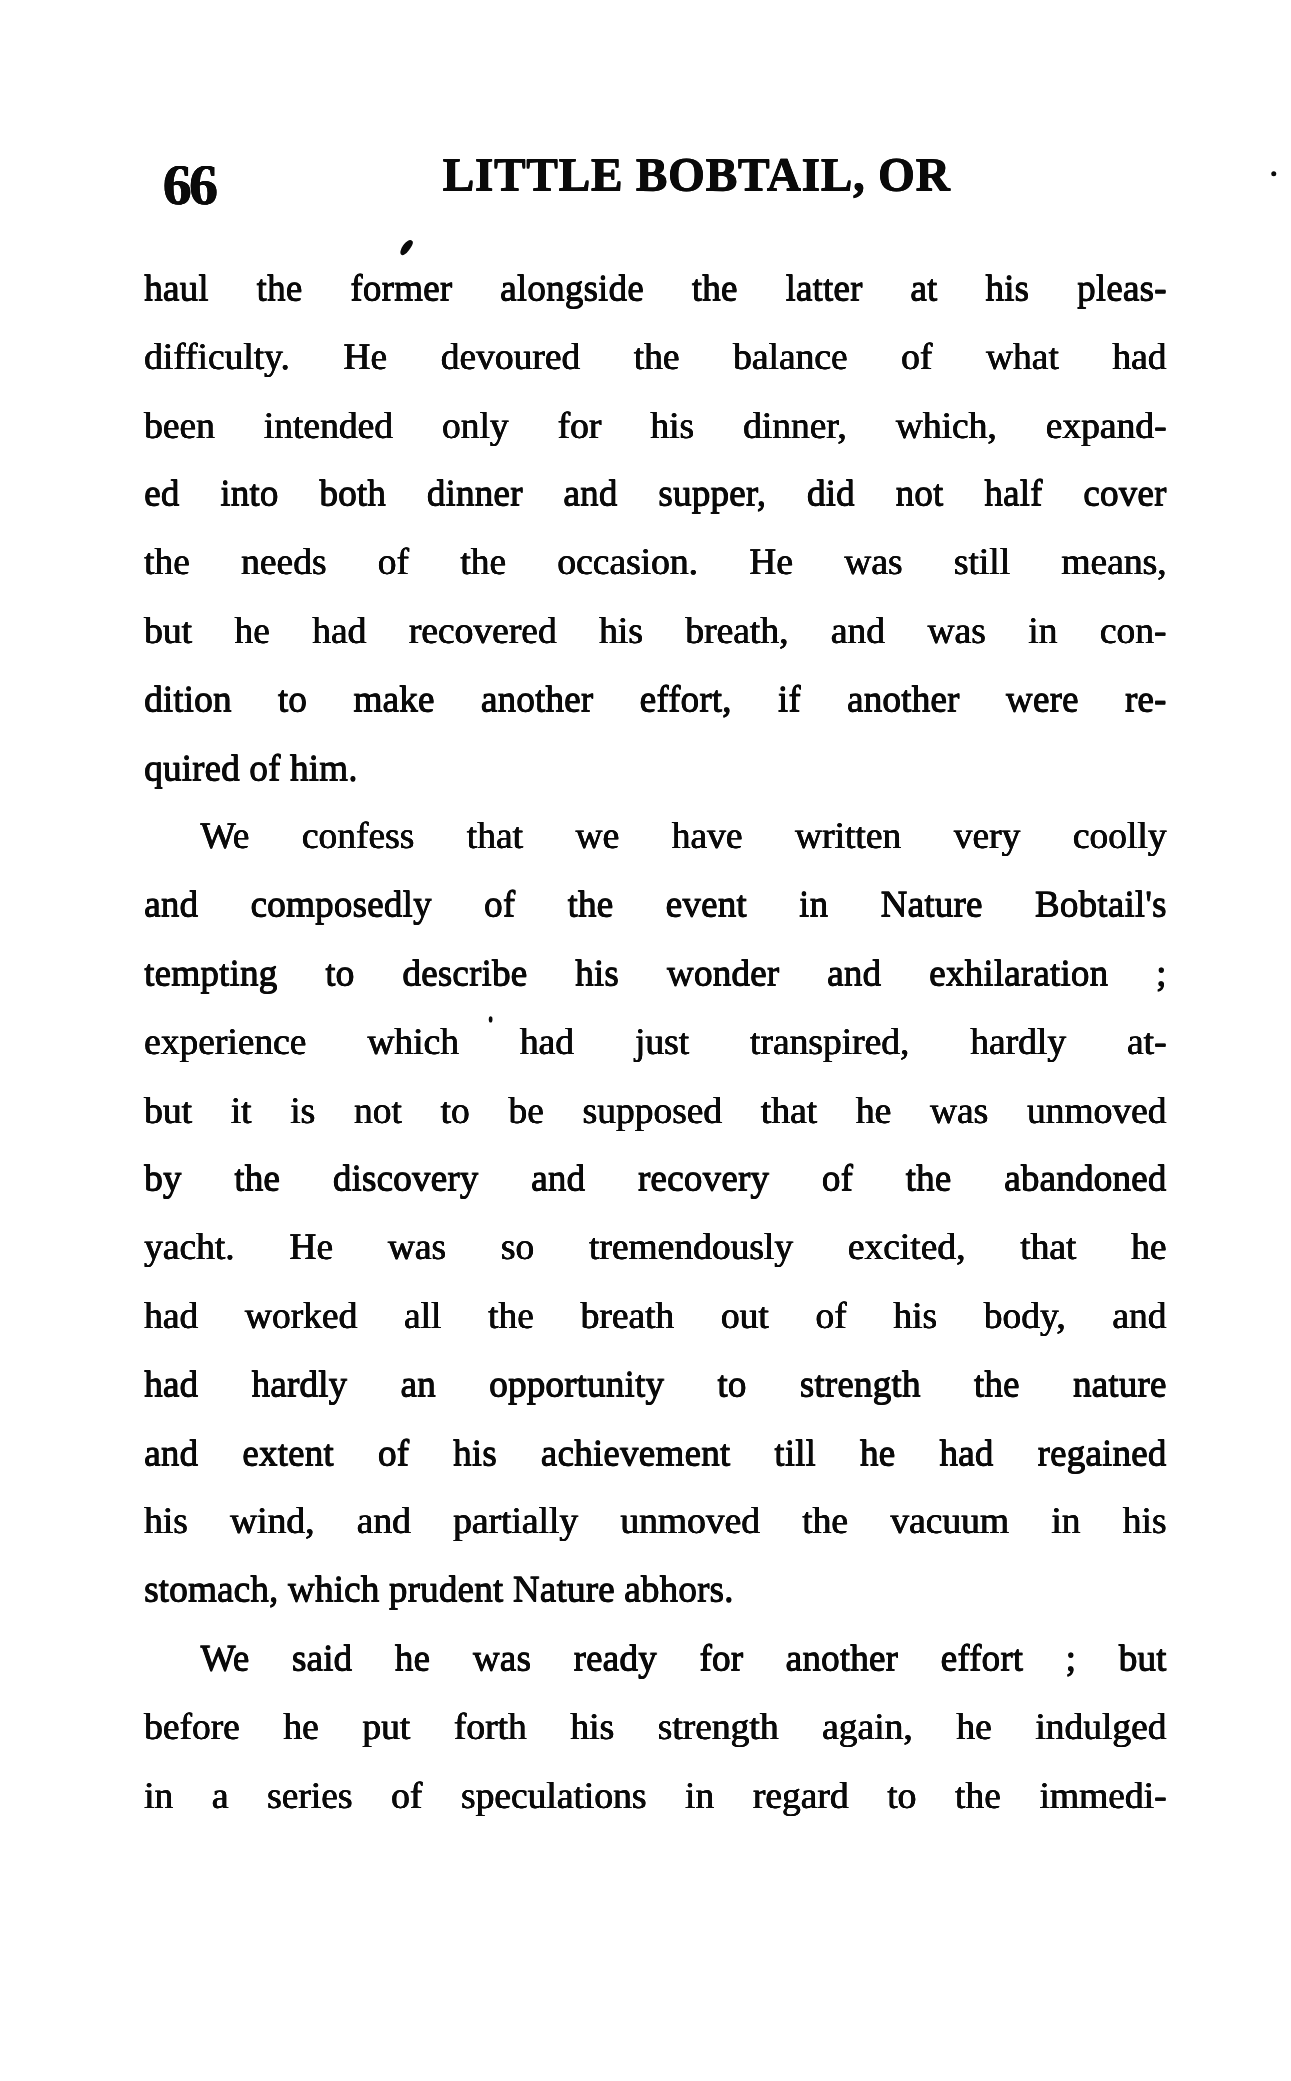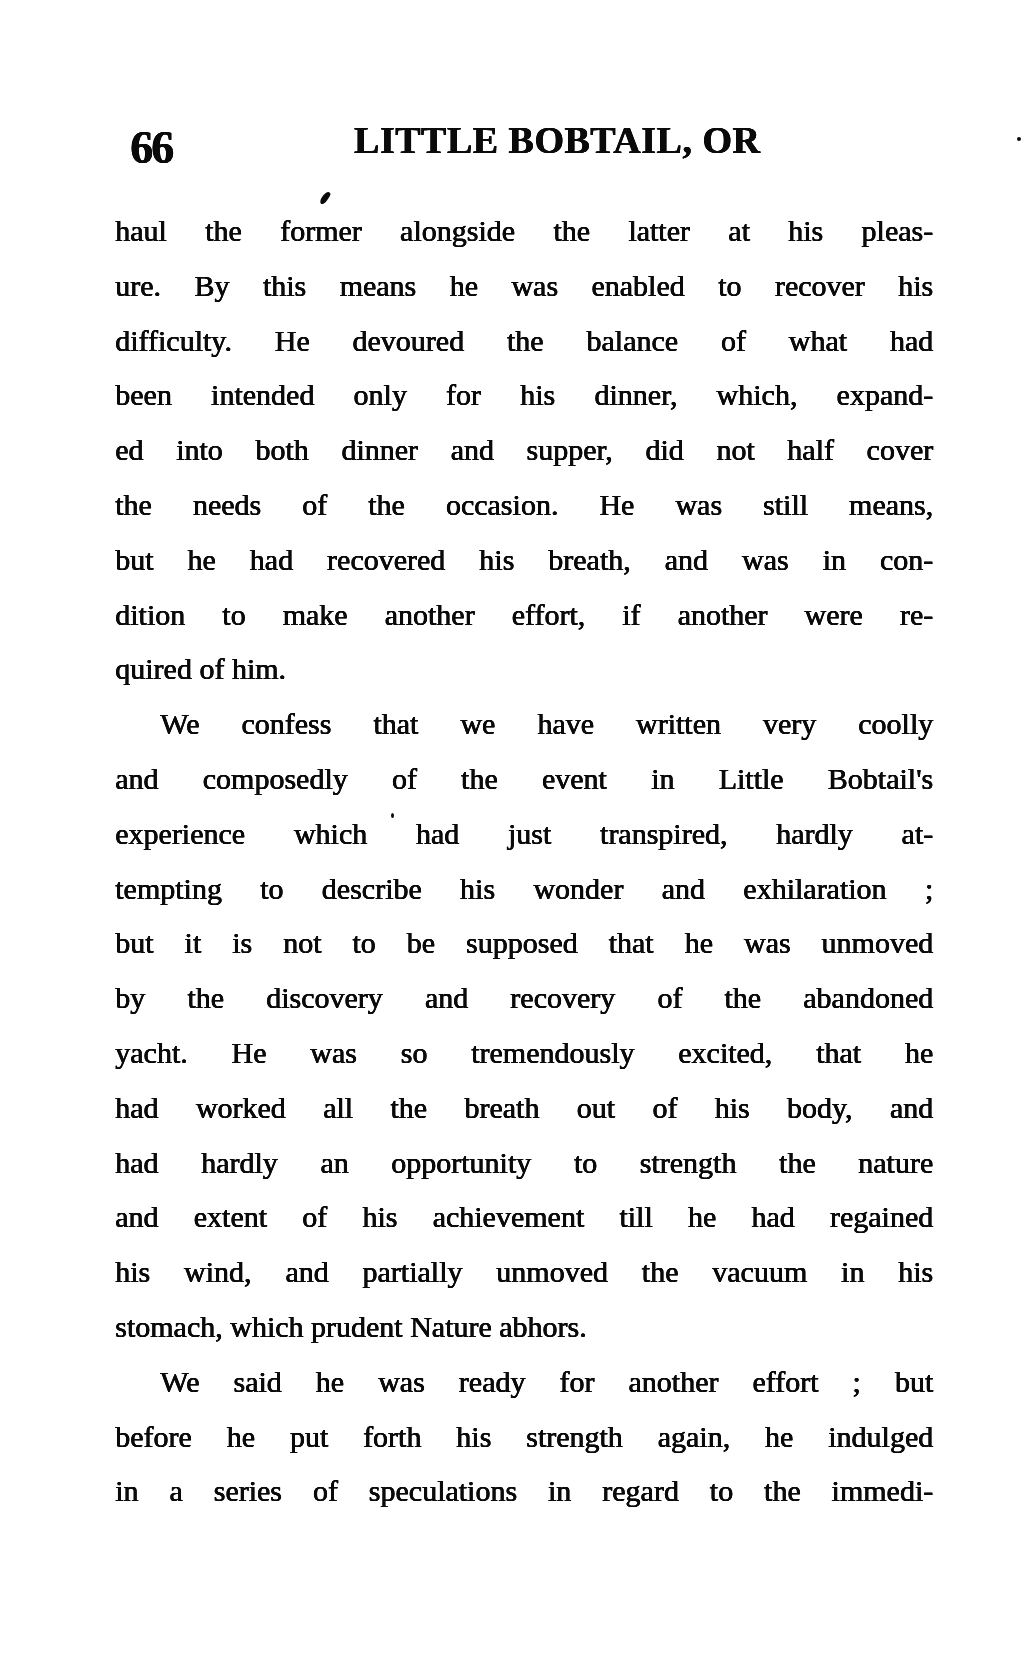--- a/index.html
+++ b/index.html
@@ -93,32 +93,31 @@
 <body>
 
 <div class="page">
 
   <div class="page-number inked">66</div>
 
   <div class="running-head inked">LITTLE BOBTAIL, OR</div>
 
   <div class="text-block inked" id="text-block">
       <div class="line">haul the former alongside the latter at his pleas-</div>
-      <div class="line">ure. By this means he was enabled to recover his</div>
       <div class="line">difficulty. He devoured the balance of what had</div>
       <div class="line">been intended only for his dinner, which, expand-</div>
       <div class="line">ed into both dinner and supper, did not half cover</div>
       <div class="line">the needs of the occasion. He was still means,</div>
       <div class="line">but he had recovered his breath, and was in con-</div>
       <div class="line">dition to make another effort, if another were re-</div>
       <div class="line flush">quired of him.</div>
       <div class="line indent">We confess that we have written very coolly</div>
-      <div class="line">and composedly of the event in Little Bobtail's</div>
+      <div class="line">and composedly of the event in Nature Bobtail's</div>
+      <div class="line">tempting to describe his wonder and exhilaration ;</div>
       <div class="line">experience which had just transpired, hardly at-</div>
-      <div class="line">tempting to describe his wonder and exhilaration ;</div>
       <div class="line">but it is not to be supposed that he was unmoved</div>
       <div class="line">by the discovery and recovery of the abandoned</div>
       <div class="line">yacht. He was so tremendously excited, that he</div>
       <div class="line">had worked all the breath out of his body, and</div>
       <div class="line">had hardly an opportunity to strength the nature</div>
       <div class="line">and extent of his achievement till he had regained</div>
       <div class="line">his wind, and partially unmoved the vacuum in his</div>
       <div class="line flush">stomach, which prudent Nature abhors.</div>
       <div class="line indent">We said he was ready for another effort ; but</div>
       <div class="line">before he put forth his strength again, he indulged</div>

